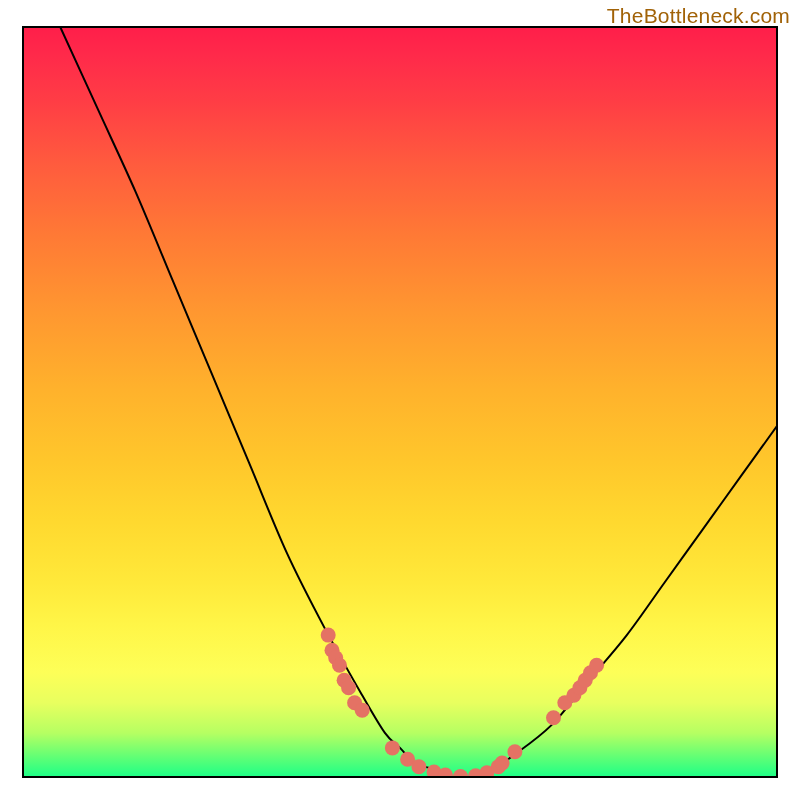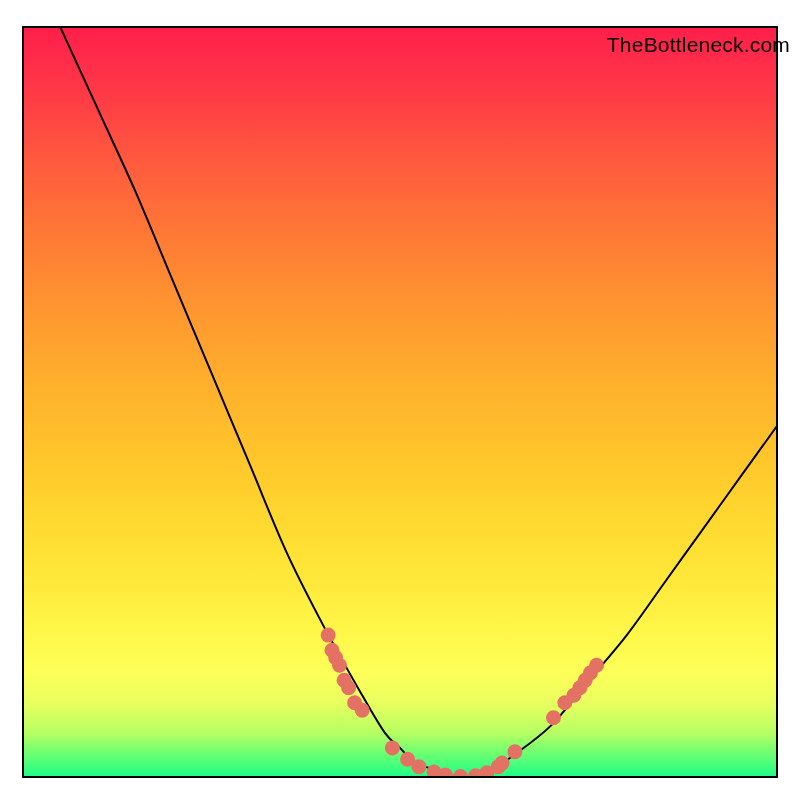--- a/index.html
+++ b/index.html
@@ -11,26 +11,25 @@
   .stage {
     position: relative;
     width: 800px;
     height: 800px;
     overflow: hidden;
   }
   .watermark {
     position: absolute;
     top: 4px;
     right: 10px;
-    color: #000000;
+    color: #a16207;
     font-size: 21px;
     font-weight: 400;
     letter-spacing: 0.2px;
     z-index: 3;
-    margin-top: 29px;
   }
   .plot {
     position: absolute;
     left: 22px;
     top: 26px;
     width: 756px;
     height: 752px;
     background: linear-gradient(to bottom,
       #ff1e4a 0%,
       #ff2a4a 4%,

